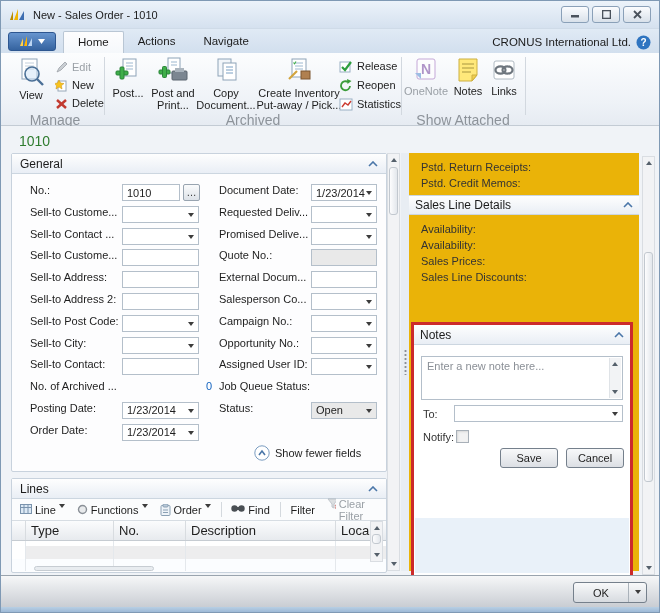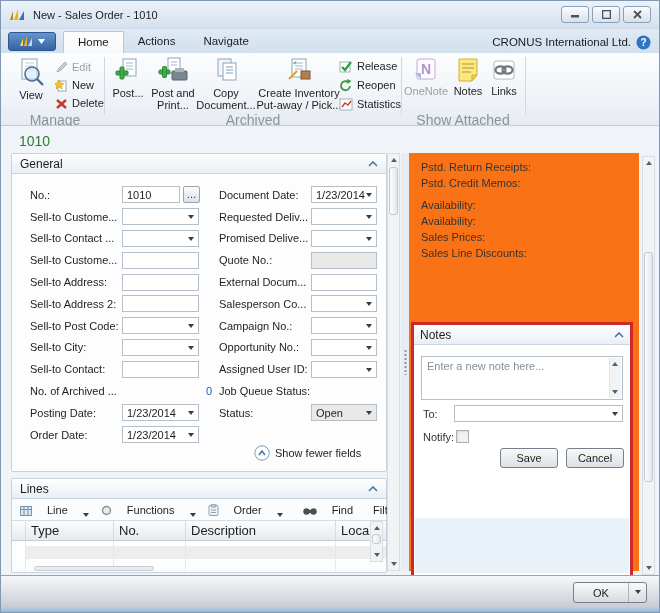--- a/index.html
+++ b/index.html
@@ -33,52 +33,52 @@
   .dis{color:#9aa0a6}
 
   
   .content{position:absolute;left:0;top:125px;right:0;bottom:37px;background:#f0f3f7}
   .pagetitle{position:absolute;left:18px;top:7px;font-size:14px;color:#2f7c2f}
 
   .fasttab{position:absolute;background:#fdfdfe;border:1px solid #c8d2dd;border-radius:2px}
   .ft-head{height:20px;background:linear-gradient(#fefefe,#e9eef5);border-bottom:1px solid #ccd6e0;display:flex;align-items:center;padding:0 8px;font-size:12px;color:#1c1c1c}
   .ft-head .chev{margin-left:auto}
 
-  .frow{display:flex;align-items:center;height:21.8px}
+  .frow{display:flex;align-items:flex-start;height:21.8px}
   .flbl{flex:0 0 92px;font-size:11px;color:#1e1e1e;white-space:nowrap;overflow:hidden}
   .fbox{position:relative;height:17px;background:#fff;border:1px solid #b4bfca;display:flex;align-items:center;padding:0 4px;flex:0 0 auto}
   .fbox .fval{font-size:11px;white-space:nowrap}
   .fbox.gray{background:#e9e9e9}
   .carr{width:0;height:0;border:3.5px solid transparent;border-top:4.5px solid #3c3c3c;margin-left:auto;margin-bottom:-4px}
   .fbtn{width:17px;height:17px;margin-left:3px;border:1px solid #98a4b0;border-radius:2px;background:linear-gradient(#fafbfc,#dde2e8);display:flex;align-items:center;justify-content:center;font-size:10px;color:#333}
   .bluev{flex:1;text-align:right;color:#1464c0;padding-right:6px}
 
   .showfewer{position:absolute;display:flex;align-items:center;gap:5px;font-size:11px;color:#1e1e1e}
 
   
   .ltb{height:22px;display:flex;align-items:center;gap:4px;padding:0 4px;background:#fbfcfd;border-bottom:1px solid #d7dde3;font-size:11px}
-  .ltb .titem{display:flex;align-items:flex-end;gap:15px;padding:2px 4px}
+  .ltb .titem{display:flex;align-items:flex-start;gap:3px;padding:2px 4px}
   .tsep{width:1px;height:15px;background:#d4d9de;margin:0 2px}
   .grid-head{height:20px;display:flex;background:linear-gradient(#fbfcfd,#e7eaee);border-bottom:1px solid #c6ccd2;font-size:13px}
   .gh{display:flex;align-items:center;padding:0 5px;border-right:1px solid #d8dce0;overflow:hidden;white-space:nowrap}
   .grow{display:flex;height:13px}
   .gc{border-right:1px solid #e4e8ec;height:100%}
   .c0{flex:0 0 14px}.c1{flex:0 0 88px}.c2{flex:0 0 72px}.c3{flex:0 0 150px}.c4{flex:0 0 34px;border-right:none}
 
   
   .vsb{position:absolute;width:13px;background:#f2f3f5;border:1px solid #d9dde2}
   .sb-arr{position:absolute;left:0;width:11px;height:12px;display:flex;align-items:center;justify-content:center}
   .tri-up{width:0;height:0;border:3.5px solid transparent;border-bottom:4.5px solid #55606b;margin-top:-3px}
   .tri-dn{width:0;height:0;border:3.5px solid transparent;border-top:4.5px solid #55606b;margin-bottom:-3px}
   .sb-thumb{position:absolute;left:1px;width:9px;border:1px solid #c2c8cf;border-radius:3px;background:linear-gradient(90deg,#fdfdfe,#e3e7ec)}
   .splitter{position:absolute;left:400px;top:27px;width:8px;bottom:4px;background:#e8edf3;display:flex;align-items:center;justify-content:center}
   .grip{width:3px;height:26px;background-image:radial-gradient(circle,#8a8f96 1px,transparent 1.2px);background-size:3px 4px}
 
   
-  .rpane{position:absolute;left:408px;top:27px;width:230px;bottom:4px;background:#f97316;font-size:11px;color:#333}
+  .rpane{position:absolute;left:408px;top:27px;width:230px;bottom:4px;background:#eab308;font-size:11px;color:#333}
   .fb-item{height:16px;display:flex;align-items:center}
   .secthead{height:20px;background:linear-gradient(#fefefe,#e9eef5);border-top:1px solid #ccd6e0;border-bottom:1px solid #ccd6e0;display:flex;align-items:center;padding:0 6px;font-size:12px;color:#1c1c1c}
   .secthead .chev{margin-left:auto}
 
   .redbox{position:absolute;left:2px;border:3px solid #cc2a2a;background:#fff}
   .notebox{position:absolute;background:#fff;border:1px solid #b4bfca}
   .ph{position:absolute;left:5px;top:3px;color:#8a8f96}
   .mini-sb{position:absolute;right:1px;top:1px;bottom:1px;width:12px;background:#f2f3f5;border-left:1px solid #dfe3e7}
   .btn{position:absolute;height:20px;border:1px solid #75808c;border-radius:3px;background:linear-gradient(#f8f9fa,#dcdfe4);display:flex;align-items:center;justify-content:center;font-size:11px;color:#1e1e1e}
   .chkbox{position:absolute;width:13px;height:13px;border:1px solid #a8b0b8;background:#f2f2f2;box-shadow:inset 1px 1px 2px #d8d8d8}
@@ -576,20 +576,26 @@
 
     <div class="splitter">
         <div class="grip"></div>
       </div>
 
     <div class="rpane">
       <div style="padding:6px 12px 0">
         <div class="fb-item">Pstd. Return Receipts:</div>
         <div class="fb-item">Pstd. Credit Memos:</div>
       </div>
+      <div class="secthead" style="margin-top:4px">
+        <span>Sales Line Details</span>
+        <svg class="chev" width="10" height="6">
+            <polyline points="1,5 5,1 9,5" fill="none" stroke="#4a76a8" stroke-width="1.6"></polyline>
+          </svg>
+      </div>
       <div style="padding:6px 12px 0">
         <div class="fb-item">Availability:</div>
         <div class="fb-item">Availability:</div>
         <div class="fb-item">Sales Prices:</div>
         <div class="fb-item">Sales Line Discounts:</div>
       </div>
 
       <div class="redbox" style="top:169px;width:222px;height:270px">
         <div class="secthead" style="border-top:none">
           <span>Notes</span>

